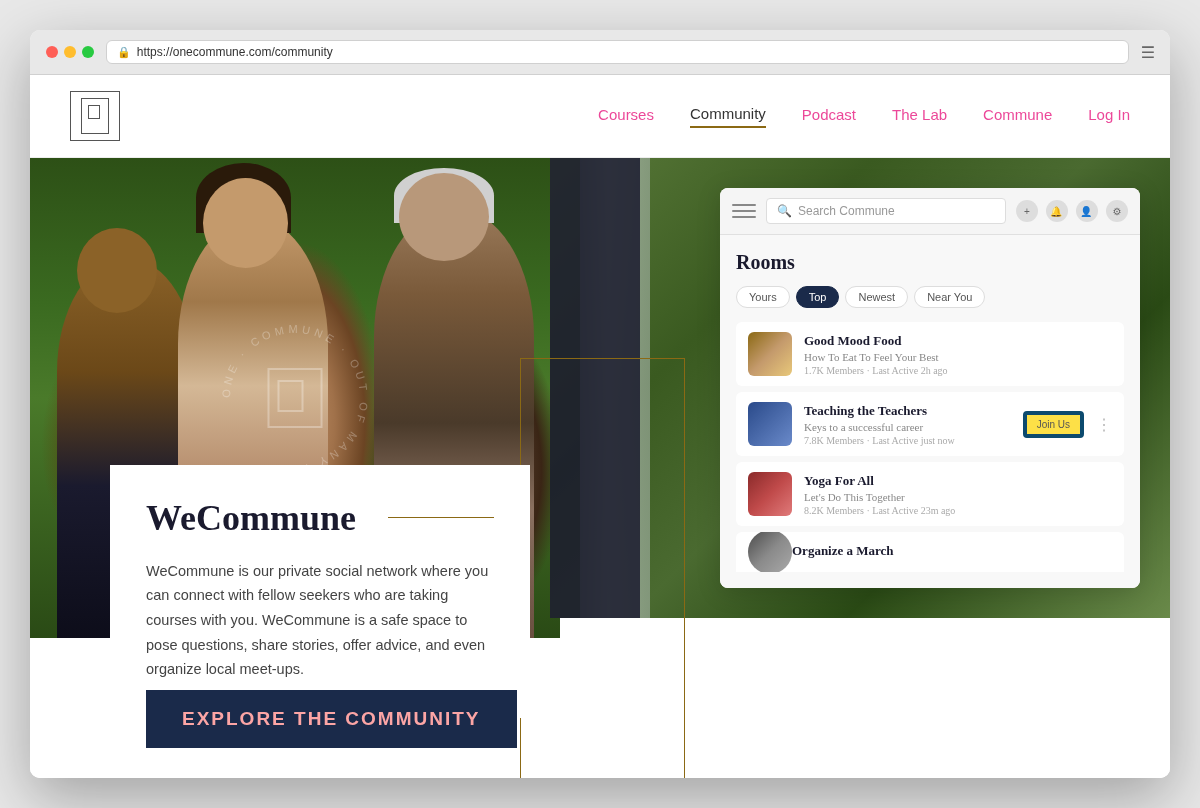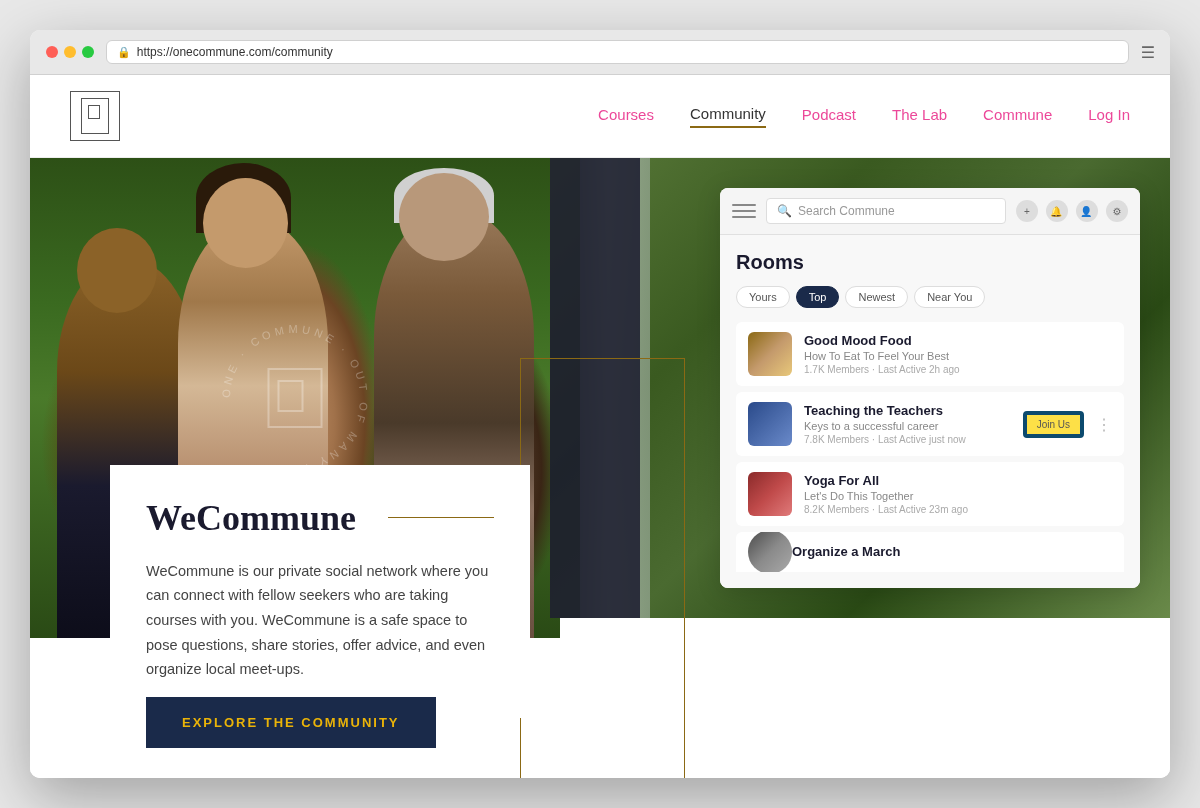--- a/index.html
+++ b/index.html
@@ -364,23 +364,23 @@
       z-index: 5;
       pointer-events: none;
     }
 
     
     .explore-button {
       position: absolute;
       bottom: 30px;
       left: 116px;
       background: #1a2a4a;
-      color: #eab308;
+      color: #fca5a5;
       padding: 18px 36px;
-      font-size: 13px;
+      font-size: 19px;
       font-weight: 600;
       letter-spacing: 2px;
       cursor: pointer;
       border: none;
       z-index: 10;
     }
 
     
     .community-panel {
       position: absolute;
@@ -453,20 +453,21 @@
     .panel-body {
       padding: 16px;
       background: #f8f8f8;
     }
 
     .rooms-title {
       font-size: 20px;
       font-weight: 700;
       color: #1a1a2e;
       margin-bottom: 12px;
+      font-family: Liberation Serif, serif;
     }
 
     .filter-tabs {
       display: flex;
       gap: 6px;
       margin-bottom: 14px;
     }
 
     .filter-tab {
       padding: 4px 12px;
@@ -515,20 +516,21 @@
       background: linear-gradient(135deg, #8a2a2a 0%, #c04a4a 50%, #e07a7a 100%);
     }
 
     .room-avatar-march {
       background: linear-gradient(135deg, #4a4a4a 0%, #8a8a8a 50%, #aaaaaa 100%);
       border-radius: 50%;
     }
 
     .room-info {
       flex: 1;
+      font-family: Liberation Serif, serif;
     }
 
     .room-name {
       font-size: 13px;
       font-weight: 600;
       color: #1a1a2e;
       margin-bottom: 2px;
     }
 
     .room-subtitle {

